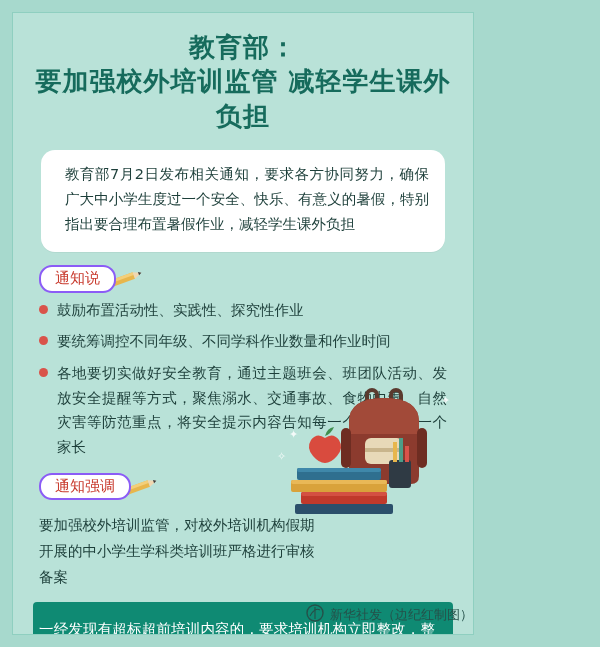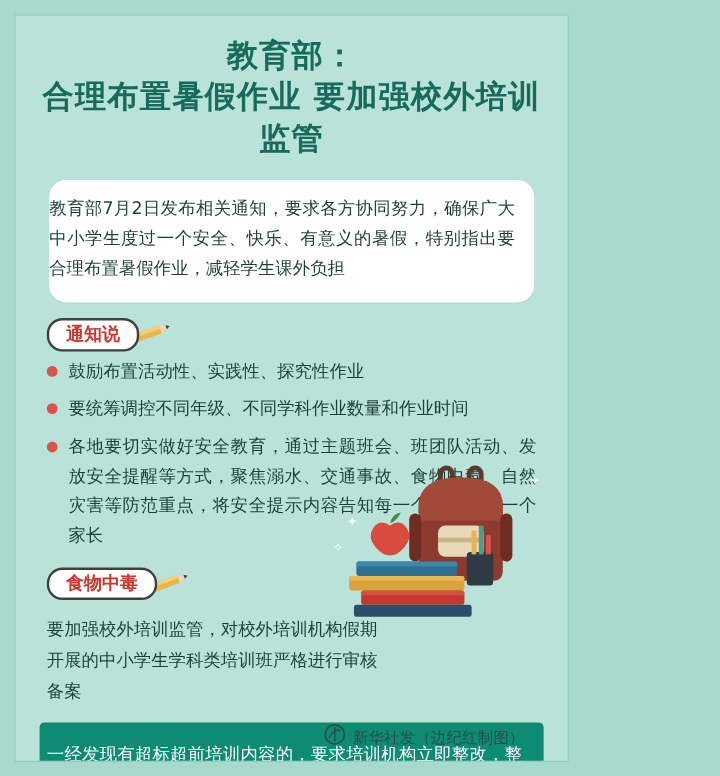--- a/index.html
+++ b/index.html
@@ -50,21 +50,21 @@
     font-weight: bold;
     color: #166b5c;
     letter-spacing: 1px;
     line-height: 1.35;
   }
   
   .lead-card {
     margin: 10px 28px 0 28px;
     background: #ffffff;
     border-radius: 14px;
-    padding: 12px 16px 14px 0;
+    padding: 12px 16px 14px 24px;
     box-shadow: 0 1px 0 rgba(0,0,0,0.04);
   }
   .lead-card p {
     margin: 0;
     font-family: "DejaVu Sans", sans-serif;
     font-size: 14.5px;
     line-height: 1.75;
     color: #1d3f3a;
     text-align: justify;
   }
@@ -72,26 +72,26 @@
   .tag-row {
     position: relative;
     margin: 14px 0 6px 26px;
     display: flex;
     align-items: center;
     height: 26px;
   }
   .tag-box {
     position: relative;
     background: #ffffff;
-    border: 2px solid #404040;
+    border: 2px solid #8b5cf6;
     border-radius: 13px;
     padding: 3px 14px 4px 14px;
     font-family: "DejaVu Sans", sans-serif;
     font-size: 15px;
-    font-weight: bold;
+    font-weight: normal;
     color: #c8392c;
     line-height: 1.1;
     z-index: 2;
   }
   .pencil-icon {
     margin-left: -8px;
     z-index: 1;
   }
   
   .bullets {
@@ -142,21 +142,21 @@
     font-family: "DejaVu Sans", sans-serif;
     font-size: 14.5px;
     line-height: 1.85;
     color: #ffffff;
     text-align: justify;
   }
   
   .footer {
     position: absolute;
     bottom: 8px;
-    right: 36px;
+    right: 0;
     display: flex;
     align-items: center;
     gap: 6px;
   }
   .footer-text {
     font-family: "DejaVu Sans", sans-serif;
     font-size: 13px;
     color: #25514a;
   }
   
@@ -176,21 +176,21 @@
   }
 </style>
 </head>
 <body>
 
 <div class="poster">
   <div class="inner">
 
     <div class="title-wrap">
       <div class="title-line1">教育部：</div>
-      <div class="title-line2">合理布置暑假作业  要加强校外培训监管</div>
+      <div class="title-line2">要加强校外培训监管  减轻学生课外负担</div>
     </div>
 
     <div class="lead-card">
       <p>教育部7月2日发布相关通知，要求各方协同努力，确保广大中小学生度过一个安全、快乐、有意义的暑假，特别指出要合理布置暑假作业，减轻学生课外负担</p>
     </div>
 
     <div class="tag-row">
       <div class="tag-box">通知说</div>
       <span class="pencil-icon">
         <svg width="40" height="22" viewBox="0 0 40 22">
@@ -214,21 +214,21 @@
         <span class="dot"></span>
         <span class="bullet-text">要统筹调控不同年级、不同学科作业数量和作业时间</span>
       </div>
       <div class="bullet">
         <span class="dot"></span>
         <span class="bullet-text">各地要切实做好安全教育，通过主题班会、班团队活动、发放安全提醒等方式，聚焦溺水、交通事故、食物中毒、自然灾害等防范重点，将安全提示内容告知每一个学生、每一个家长</span>
       </div>
     </div>
 
     <div class="tag-row">
-      <div class="tag-box">食物中毒</div>
+      <div class="tag-box">通知强调</div>
       <span class="pencil-icon">
         <svg width="40" height="22" viewBox="0 0 40 22">
           <g transform="rotate(-20 20 11)">
             <rect x="4" y="8" width="22" height="7" fill="#e8b64c"></rect>
             <rect x="4" y="8" width="22" height="3" fill="#f3cf7a"></rect>
             <polygon points="26,8 34,11.5 26,15" fill="#f0d7b0"></polygon>
             <polygon points="31,9.8 34,11.5 31,13.2" fill="#3b3b3b"></polygon>
             <rect x="1" y="8" width="3" height="7" fill="#e05a4f"></rect>
           </g>
         </svg>

